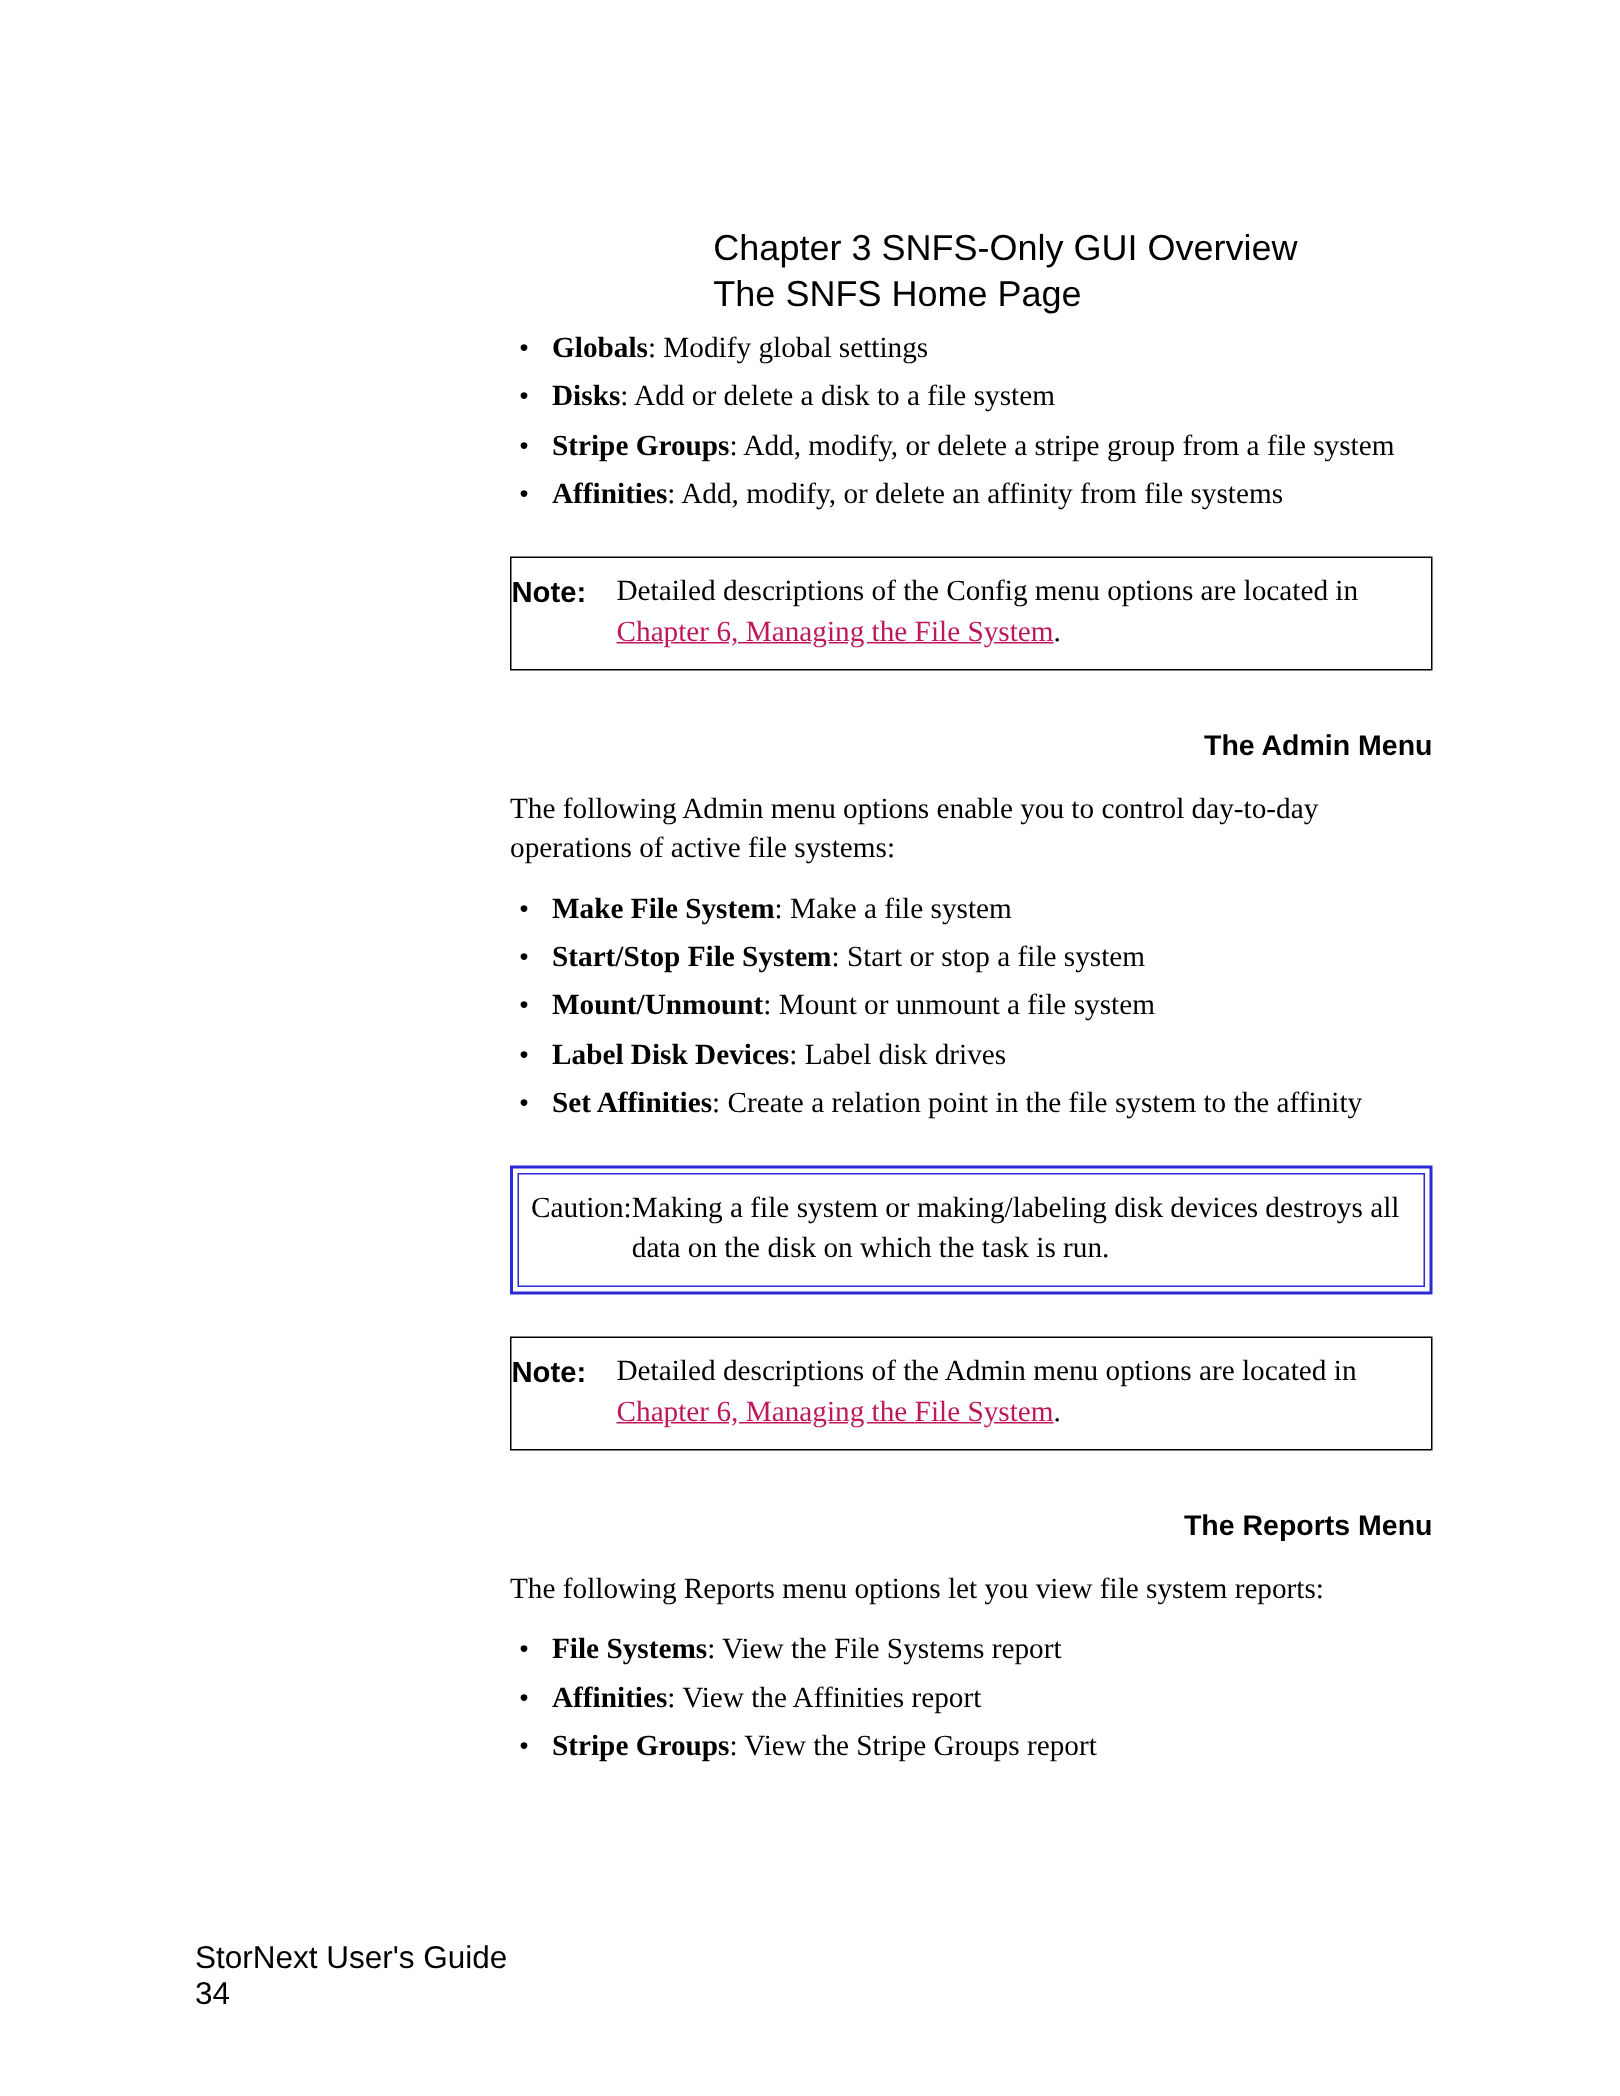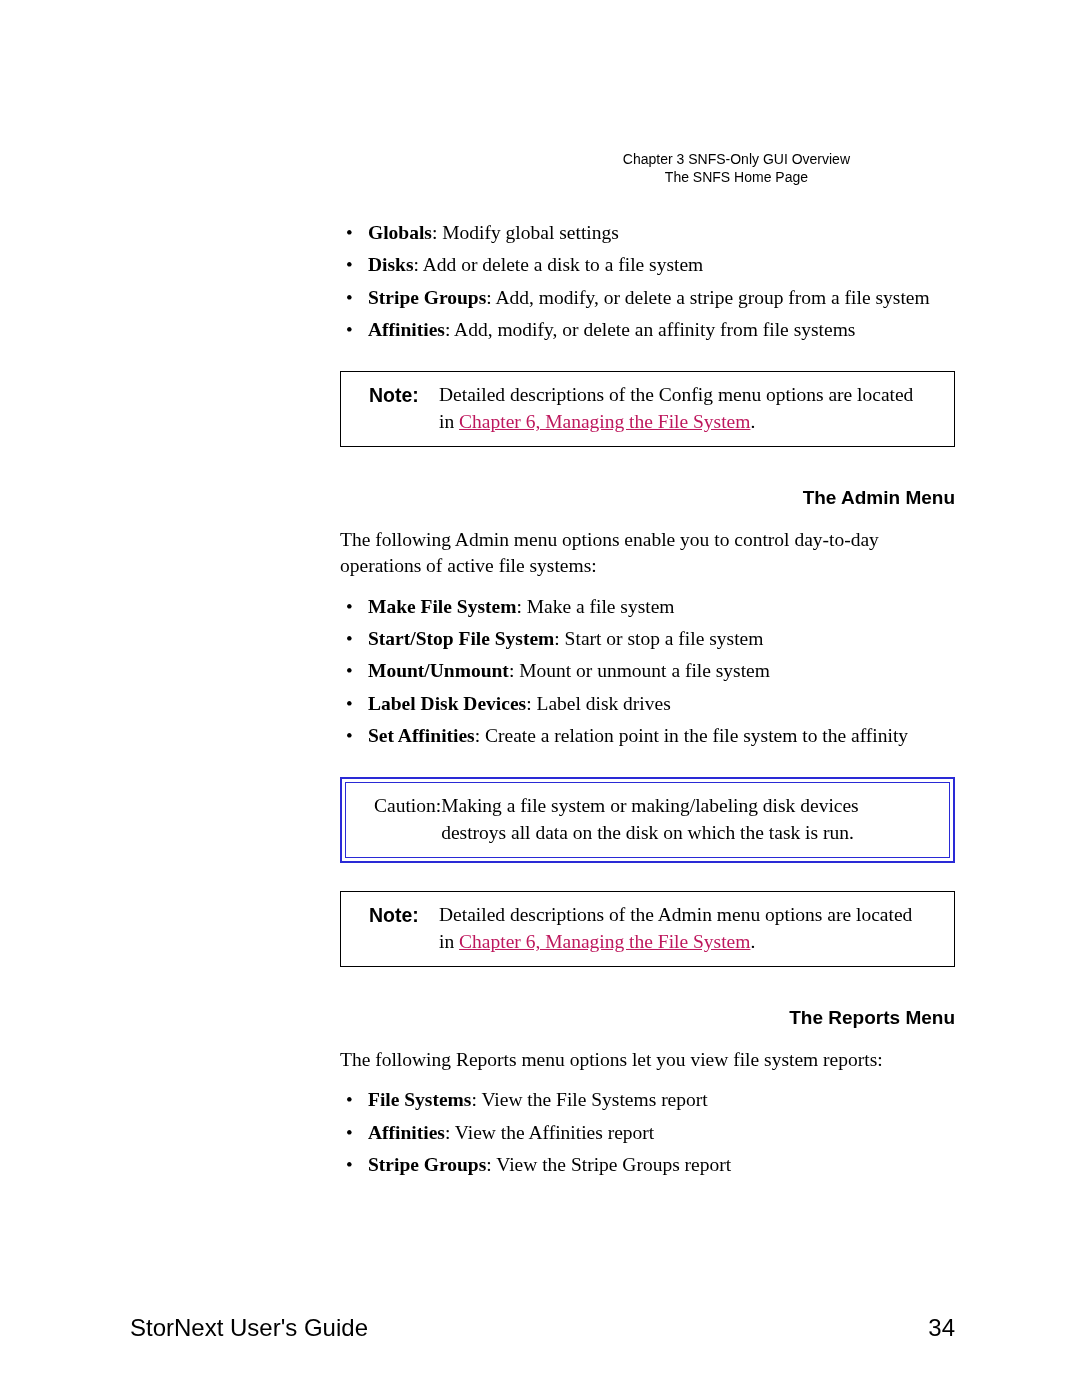--- a/index.html
+++ b/index.html
@@ -14,23 +14,23 @@
   }
   .page {
     position: relative;
     padding: 150px 125px 60px 340px;
     box-sizing: border-box;
     height: 100%;
   }
   .header-block {
     position: absolute;
     top: 150px;
-    right: 230px;
-    text-align: center;
-    font-size: 14px;
+    right: 215px;
+    text-align: left;
+    font-size: 24px;
     line-height: 1.3;
   }
   .content {
     margin-top: 70px;
   }
   .serif { font-family: "Book Antiqua", Palatino, "Palatino Linotype", Georgia, serif; }
   ul.bullet {
     list-style: none;
     padding: 0;
     margin: 0 0 28px 0;
@@ -54,53 +54,54 @@
     font-size: 19px;
     margin: 40px 0 18px 0;
     text-align: right;
   }
   .para {
     margin: 0 0 14px 0;
     line-height: 1.35;
   }
   .note-box {
     border: 1px solid #000;
-    padding: 10px 28px;
+    padding: 10px 0;
     margin: 8px 0 8px 0;
     display: flex;
     line-height: 1.38;
   }
   .note-box .label {
     font-family: Arial, Helvetica, sans-serif;
     font-weight: bold;
     flex: 0 0 70px;
   }
   .caution-outer {
     border: 2px solid #2a2ad6;
     padding: 3px;
     margin: 22px 0 8px 0;
   }
   .caution-inner {
     border: 1px solid #2a2ad6;
-    padding: 10px 28px;
+    padding: 10px 8px;
     display: flex;
     line-height: 1.38;
   }
   a.xref {
     color: #be185d;
     text-decoration: underline;
   }
   .footer {
     position: absolute;
     bottom: 55px;
     left: 130px;
     right: 125px;
     display: flex;
     justify-content: space-between;
-    font-size: 24px;
+    font-size: 21px;
+    flex-direction: column;
   }
   b { font-weight: bold; }
 </style>
 </head>
 <body>
 
 <div class="page">
 
   <div class="header-block">
     <div>Chapter 3  SNFS-Only GUI Overview</div>

